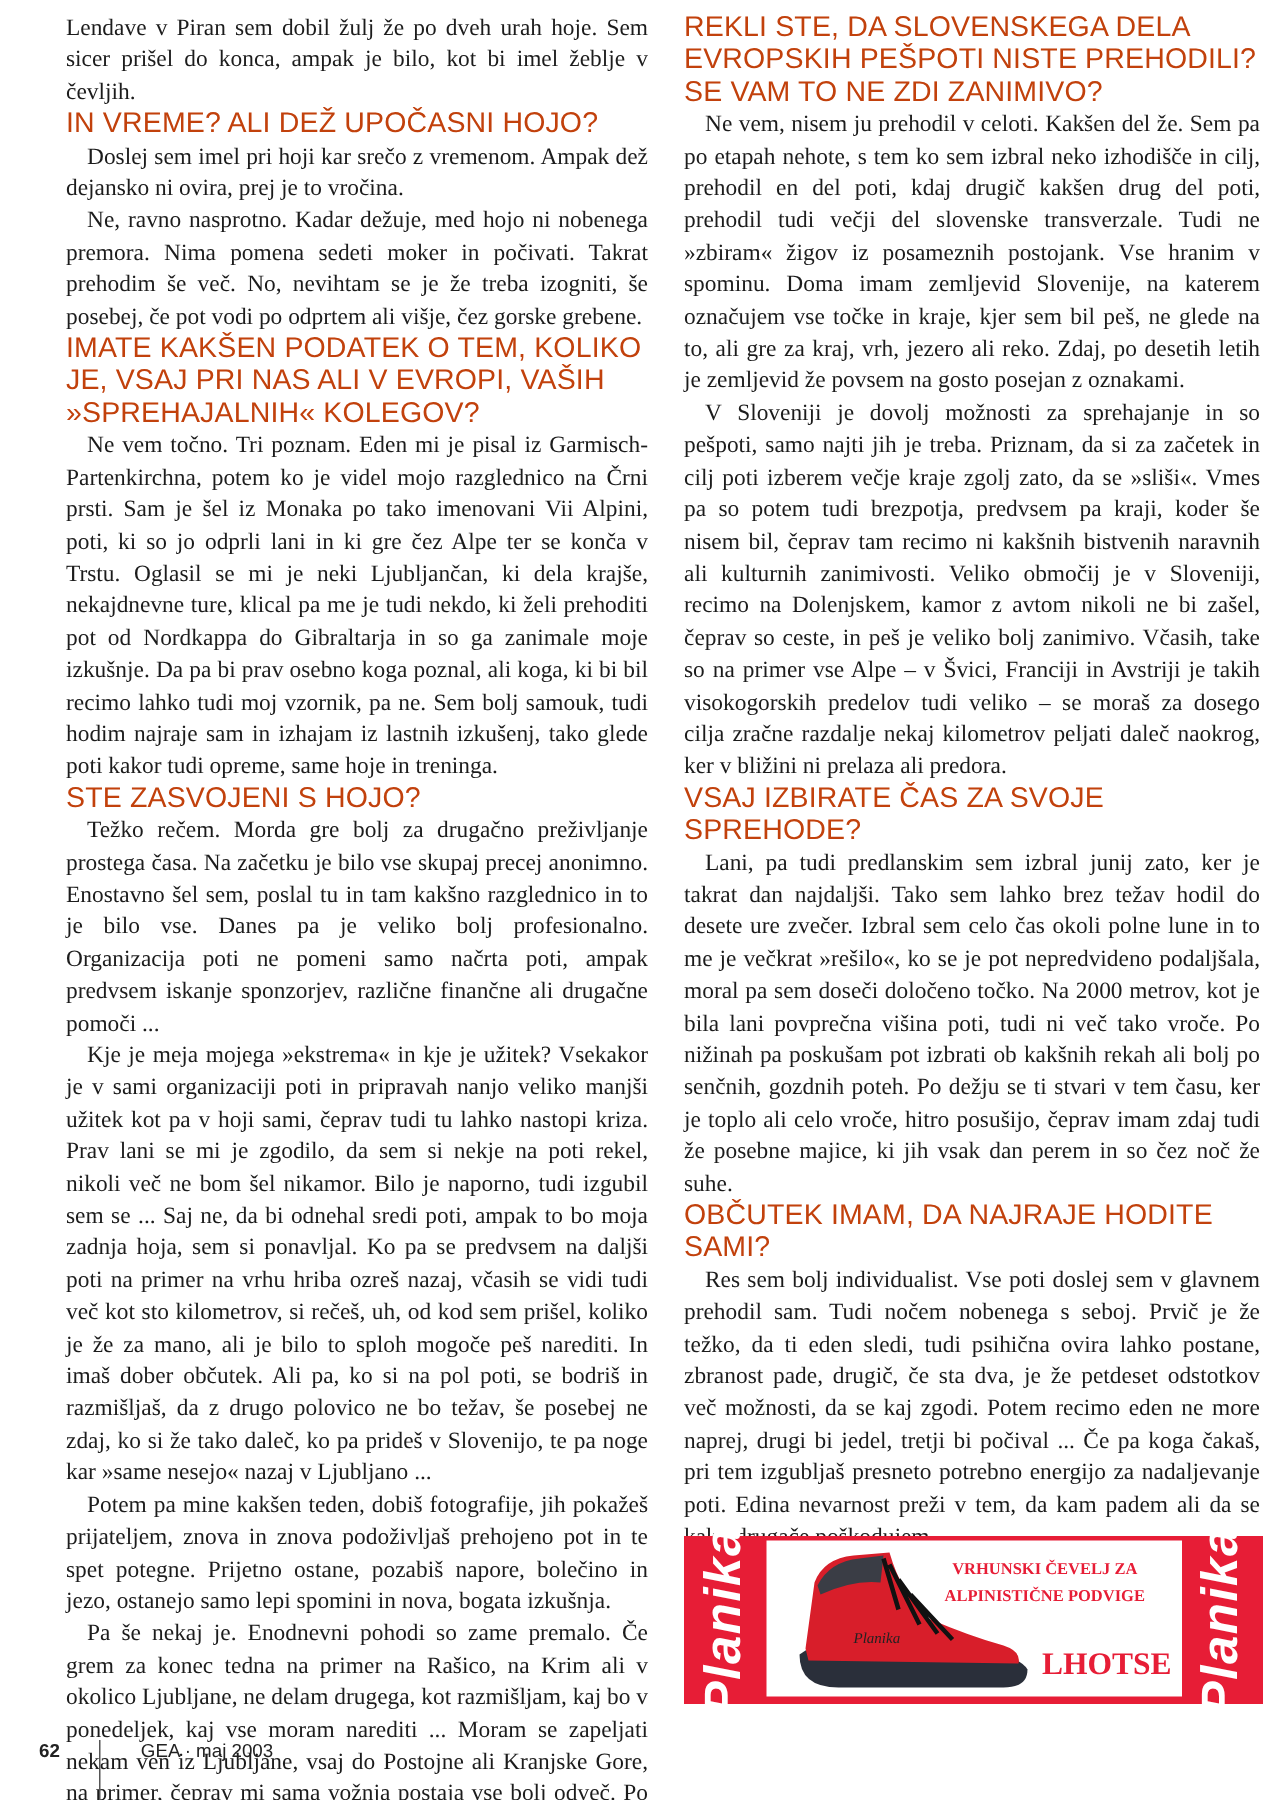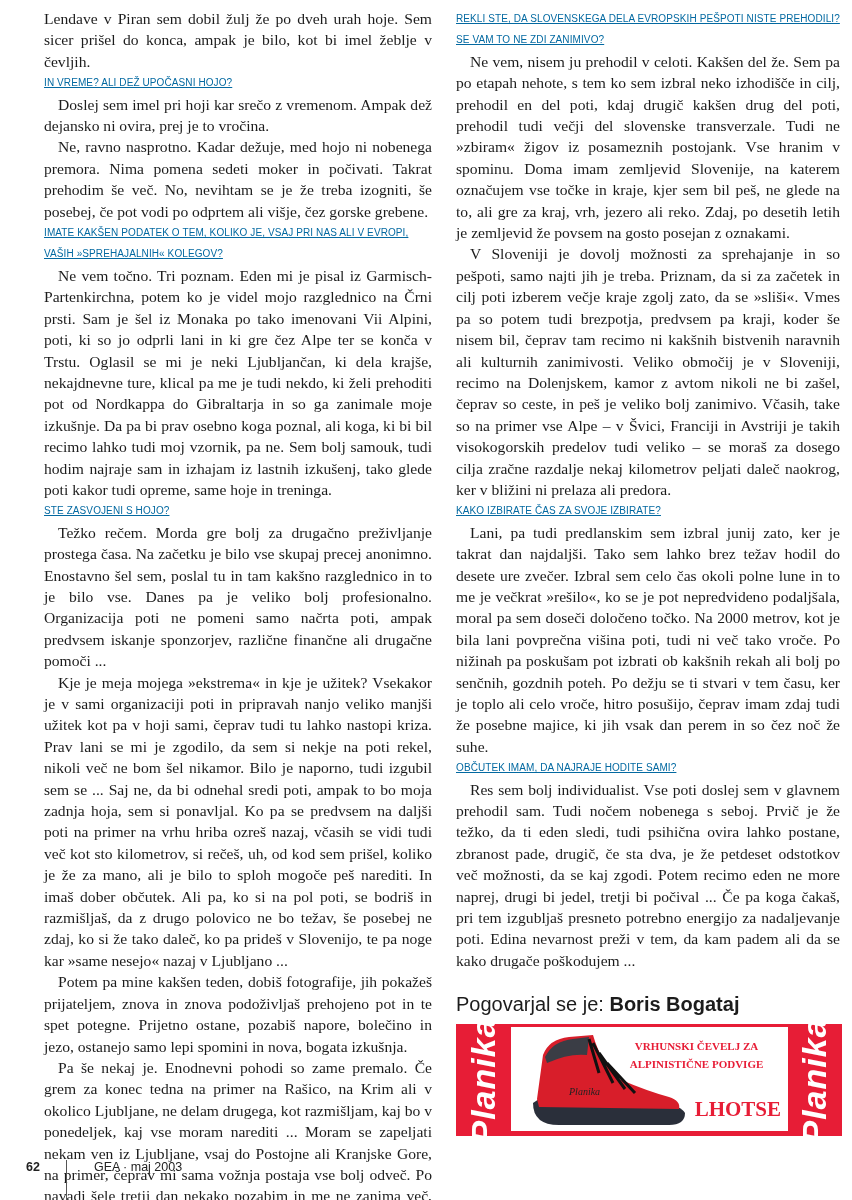--- a/index.html
+++ b/index.html
@@ -3,27 +3,26 @@
 <meta charset="utf-8">
 <style>
   html, body { margin: 0; padding: 0; background: #ffffff; }
   body { width: 852px; height: 1200px; position: relative; overflow: hidden; }
   .page { position: absolute; left: 0; top: 0; width: 828px; height: 1200px; margin-left: 16px; }
   .col { position: absolute; top: 8px; }
   .col-left { left: 28px; width: 388px; }
   .col-right { left: 440px; width: 384px; }
   .q {
     font-family: "Liberation Sans", sans-serif;
-    color: #0369a1;
-    font-size: 10px;
+    color: #c2410c;
+    font-size: 19px;
     line-height: 21.4px;
     margin: 0;
     font-weight: normal;
     letter-spacing: 0.1px;
-    text-decoration: underline;
   }
   .p {
     font-family: "Liberation Serif", serif;
     color: #1c1c1c;
     font-size: 15.6px;
     line-height: 21.4px;
     margin: 0;
     text-align: justify;
     text-indent: 14px;
     hyphens: manual;
@@ -91,21 +90,21 @@
       <p class="p">Kje je meja mojega »ekstrema« in kje je užitek? Vsekakor je v sami organizaciji poti in pripravah nanjo veliko manjši užitek kot pa v hoji sami, čeprav tudi tu lahko nastopi kriza. Prav lani se mi je zgodilo, da sem si nekje na poti rekel, nikoli več ne bom šel nikamor. Bilo je naporno, tudi izgubil sem se ... Saj ne, da bi odnehal sredi poti, ampak to bo moja zadnja hoja, sem si ponavljal. Ko pa se predvsem na daljši poti na primer na vrhu hriba ozreš nazaj, včasih se vidi tudi več kot sto kilometrov, si rečeš, uh, od kod sem prišel, koliko je že za mano, ali je bilo to sploh mogoče peš narediti. In imaš dober občutek. Ali pa, ko si na pol poti, se bodriš in razmišljaš, da z drugo polovico ne bo težav, še posebej ne zdaj, ko si že tako daleč, ko pa prideš v Slovenijo, te pa noge kar »same nesejo« nazaj v Ljubljano ...</p>
       <p class="p">Potem pa mine kakšen teden, dobiš fotografije, jih pokažeš prijateljem, znova in znova podoživljaš prehojeno pot in te spet potegne. Prijetno ostane, pozabiš napore, bolečino in jezo, ostanejo samo lepi spomini in nova, bogata izkušnja.</p>
       <p class="p">Pa še nekaj je. Enodnevni pohodi so zame premalo. Če grem za konec tedna na primer na Rašico, na Krim ali v okolico Ljubljane, ne delam drugega, kot razmišljam, kaj bo v ponedeljek, kaj vse moram narediti ... Moram se zapeljati nekam ven iz Ljubljane, vsaj do Postojne ali Kranjske Gore, na primer, čeprav mi sama vožnja postaja vse bolj odveč. Po navadi šele tretji dan nekako pozabim in me ne zanima več, kaj je bilo in kaj ali kako bo ...</p>
     </div>
 
   <div class="col col-right">
     <div id="col-right">
         <h3 class="q">REKLI STE, DA SLOVENSKEGA DELA EVROPSKIH PEŠPOTI NISTE PREHODILI? SE VAM TO NE ZDI ZANIMIVO?</h3>
         <p class="p">Ne vem, nisem ju prehodil v celoti. Kakšen del že. Sem pa po etapah nehote, s tem ko sem izbral neko izhodišče in cilj, prehodil en del poti, kdaj drugič kakšen drug del poti, prehodil tudi večji del slovenske transverzale. Tudi ne »zbiram« žigov iz posameznih postojank. Vse hranim v spominu. Doma imam zemljevid Slovenije, na katerem označujem vse točke in kraje, kjer sem bil peš, ne glede na to, ali gre za kraj, vrh, jezero ali reko. Zdaj, po desetih letih je zemljevid že povsem na gosto posejan z oznakami.</p>
         <p class="p">V Sloveniji je dovolj možnosti za sprehajanje in so pešpoti, samo najti jih je treba. Priznam, da si za začetek in cilj poti izberem večje kraje zgolj zato, da se »sliši«. Vmes pa so potem tudi brezpotja, predvsem pa kraji, koder še nisem bil, čeprav tam recimo ni kakšnih bistvenih naravnih ali kulturnih zanimivosti. Veliko območij je v Sloveniji, recimo na Dolenjskem, kamor z avtom nikoli ne bi zašel, čeprav so ceste, in peš je veliko bolj zanimivo. Včasih, take so na primer  vse Alpe – v Švici, Franciji in Avstriji je takih visokogorskih predelov tudi veliko – se moraš za dosego cilja zračne razdalje nekaj kilometrov peljati daleč naokrog, ker v bližini ni prelaza ali predora.</p>
-        <h3 class="q">KAKO IZBIRATE ČAS ZA SVOJE IZBIRATE?</h3>
+        <h3 class="q">VSAJ IZBIRATE ČAS ZA SVOJE SPREHODE?</h3>
         <p class="p">Lani, pa tudi predlanskim sem izbral junij zato, ker je takrat dan najdaljši. Tako sem lahko brez težav hodil do desete ure zvečer. Izbral sem celo čas okoli polne lune in to me je večkrat »rešilo«, ko se je pot nepredvideno podaljšala, moral pa sem doseči določeno točko. Na 2000 metrov, kot je bila lani povprečna višina poti, tudi ni več tako vroče. Po nižinah pa poskušam pot izbrati ob kakšnih rekah ali bolj po senčnih, gozdnih poteh. Po dežju se ti stvari v tem času, ker je toplo ali celo vroče, hitro posušijo, čeprav imam zdaj tudi že posebne majice, ki jih vsak dan perem in so čez noč že suhe.</p>
         <h3 class="q">OBČUTEK IMAM, DA NAJRAJE HODITE SAMI?</h3>
         <p class="p">Res sem bolj individualist. Vse poti doslej sem v glavnem prehodil sam. Tudi nočem nobenega s seboj. Prvič je že težko, da ti eden sledi, tudi psihična ovira lahko postane, zbranost pade, drugič, če sta dva, je že petdeset odstotkov več možnosti, da se kaj zgodi. Potem recimo eden ne more naprej, drugi bi jedel, tretji bi počival ... Če pa koga čakaš, pri tem izgubljaš presneto potrebno energijo za nadaljevanje poti. Edina nevarnost preži v tem, da kam padem ali da se kako drugače poškodujem ...</p>
       </div>
     <div class="byline">
       <span>Pogovarjal se je:</span>
       <b>Boris Bogataj</b>
     </div>
   </div>
 

